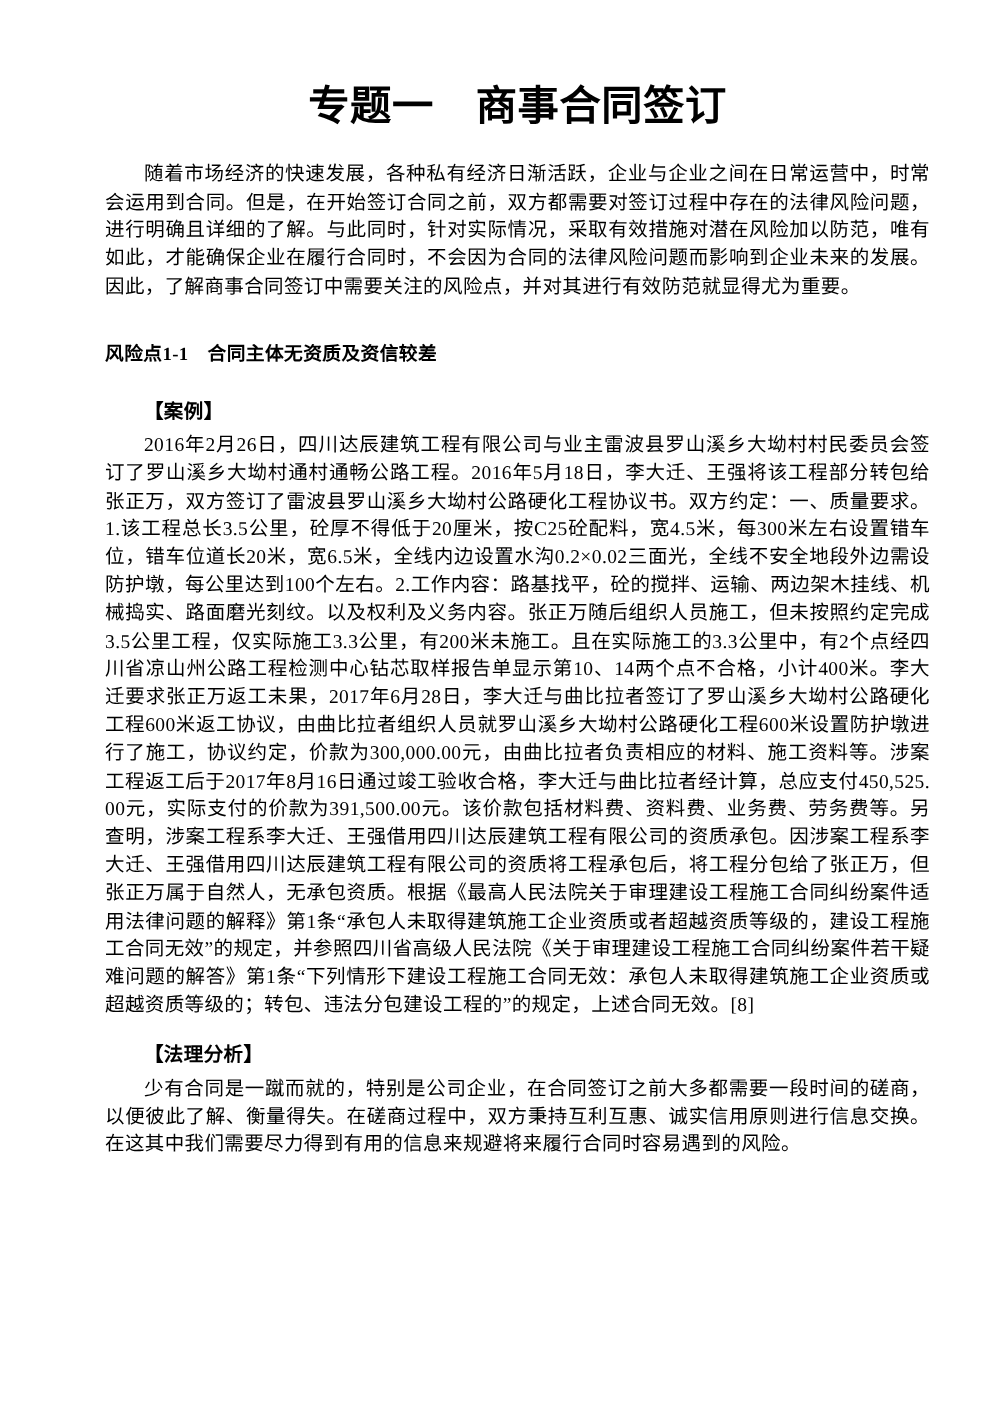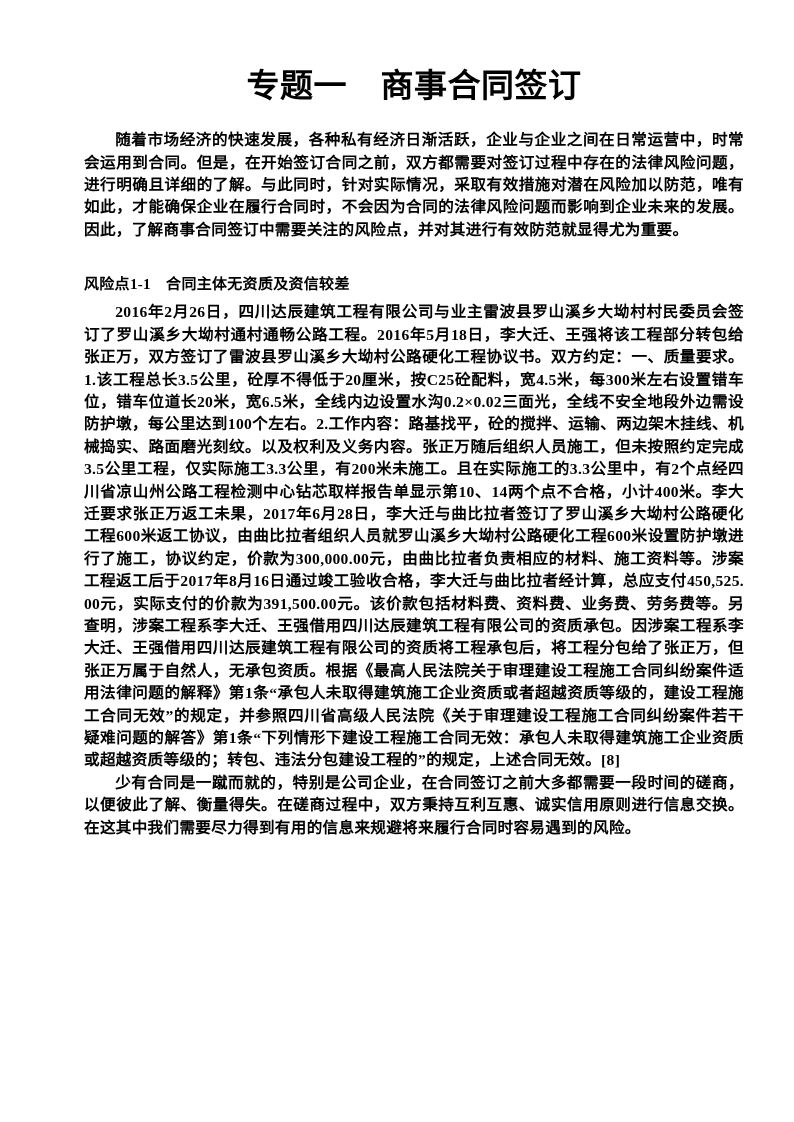--- a/index.html
+++ b/index.html
@@ -43,21 +43,20 @@
   
   .para {
     margin: 0;
     font-size: 15.6px;
     line-height: 22.4px;
     text-align: justify;
     text-justify: inter-ideograph;
     text-indent: 2em;
     letter-spacing: 0.02em;
     word-break: break-all;
-    font-weight: bold;
   }
 
   .para.intro {
     margin-top: 22px;
   }
 
   
   .section-heading {
     margin: 0;
     padding-top: 26px;
@@ -85,23 +84,25 @@
 <body>
 
 <div class="page">
 
   <h1 class="doc-title">专题一　商事合同签订</h1>
 
   <p class="para intro">随着市场经济的快速发展，各种私有经济日渐活跃，企业与企业之间在日常运营中，时常会运用到合同。但是，在开始签订合同之前，双方都需要对签订过程中存在的法律风险问题，进行明确且详细的了解。与此同时，针对实际情况，采取有效措施对潜在风险加以防范，唯有如此，才能确保企业在履行合同时，不会因为合同的法律风险问题而影响到企业未来的发展。因此，了解商事合同签订中需要关注的风险点，并对其进行有效防范就显得尤为重要。</p>
 
   <h2 class="section-heading">风险点1-1　合同主体无资质及资信较差</h2>
 
+  <p class="sub-label">【案例】</p>
 
   <p class="para">2016年2月26日，四川达辰建筑工程有限公司与业主雷波县罗山溪乡大坳村村民委员会签订了罗山溪乡大坳村通村通畅公路工程。2016年5月18日，李大迁、王强将该工程部分转包给张正万，双方签订了雷波县罗山溪乡大坳村公路硬化工程协议书。双方约定：一、质量要求。1.该工程总长3.5公里，砼厚不得低于20厘米，按C25砼配料，宽4.5米，每300米左右设置错车位，错车位道长20米，宽6.5米，全线内边设置水沟0.2×0.02三面光，全线不安全地段外边需设防护墩，每公里达到100个左右。2.工作内容：路基找平，砼的搅拌、运输、两边架木挂线、机械捣实、路面磨光刻纹。以及权利及义务内容。张正万随后组织人员施工，但未按照约定完成3.5公里工程，仅实际施工3.3公里，有200米未施工。且在实际施工的3.3公里中，有2个点经四川省凉山州公路工程检测中心钻芯取样报告单显示第10、14两个点不合格，小计400米。李大迁要求张正万返工未果，2017年6月28日，李大迁与曲比拉者签订了罗山溪乡大坳村公路硬化工程600米返工协议，由曲比拉者组织人员就罗山溪乡大坳村公路硬化工程600米设置防护墩进行了施工，协议约定，价款为300,000.00元，由曲比拉者负责相应的材料、施工资料等。涉案工程返工后于2017年8月16日通过竣工验收合格，李大迁与曲比拉者经计算，总应支付450,525.00元，实际支付的价款为391,500.00元。该价款包括材料费、资料费、业务费、劳务费等。另查明，涉案工程系李大迁、王强借用四川达辰建筑工程有限公司的资质承包。因涉案工程系李大迁、王强借用四川达辰建筑工程有限公司的资质将工程承包后，将工程分包给了张正万，但张正万属于自然人，无承包资质。根据《最高人民法院关于审理建设工程施工合同纠纷案件适用法律问题的解释》第1条“承包人未取得建筑施工企业资质或者超越资质等级的，建设工程施工合同无效”的规定，并参照四川省高级人民法院《关于审理建设工程施工合同纠纷案件若干疑难问题的解答》第1条“下列情形下建设工程施工合同无效：承包人未取得建筑施工企业资质或超越资质等级的；转包、违法分包建设工程的”的规定，上述合同无效。[8]</p>
 
+  <p class="sub-label">【法理分析】</p>
 
   <p class="para">少有合同是一蹴而就的，特别是公司企业，在合同签订之前大多都需要一段时间的磋商，以便彼此了解、衡量得失。在磋商过程中，双方秉持互利互惠、诚实信用原则进行信息交换。在这其中我们需要尽力得到有用的信息来规避将来履行合同时容易遇到的风险。</p>
 
   <div class="gap-md"></div>
 
 
 
 </div>
 
 </body></html>

